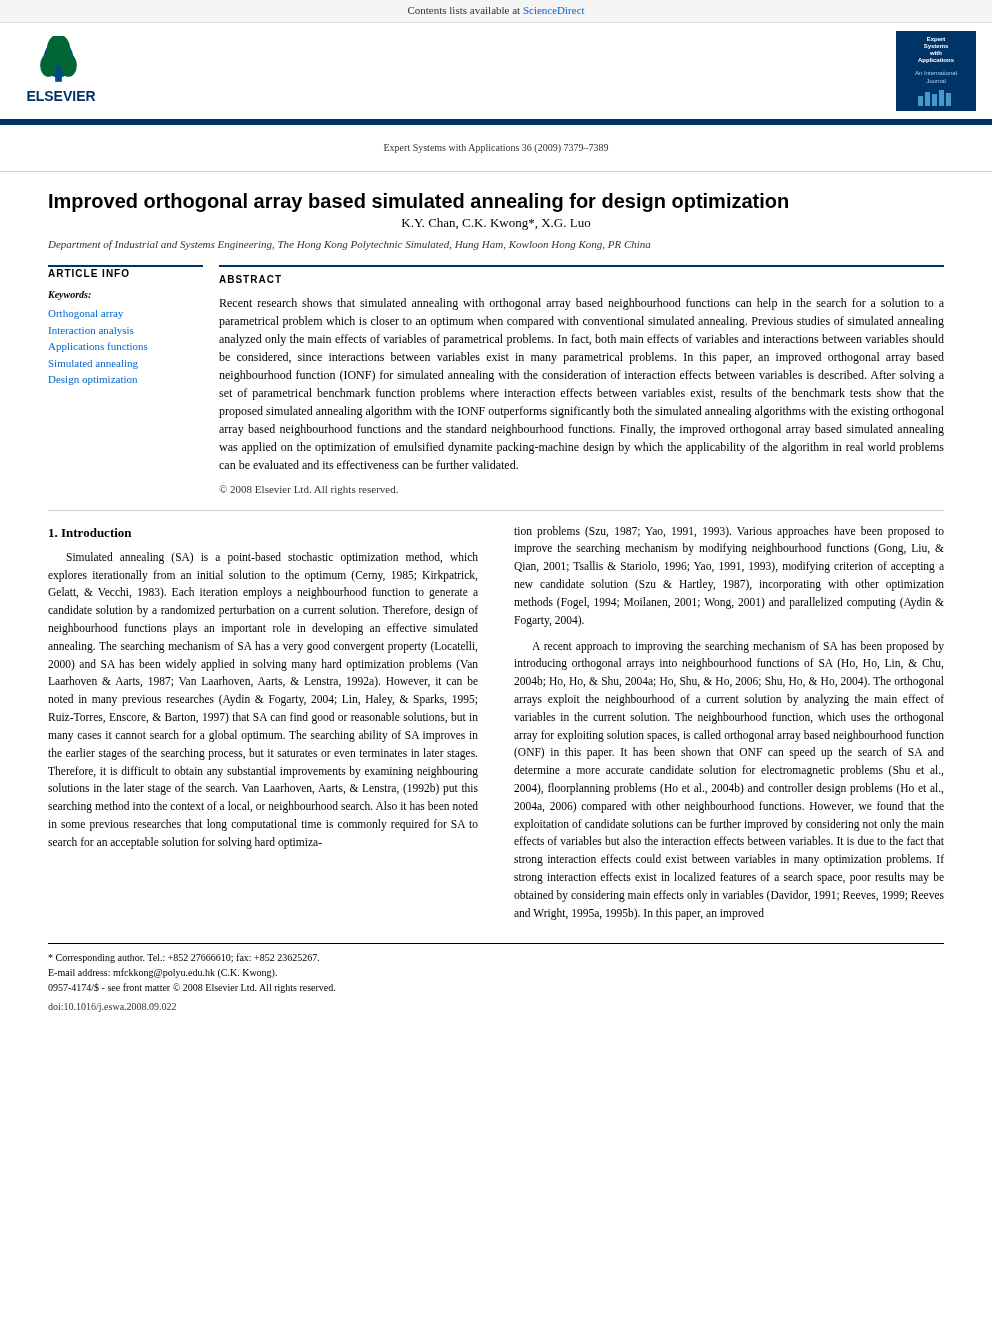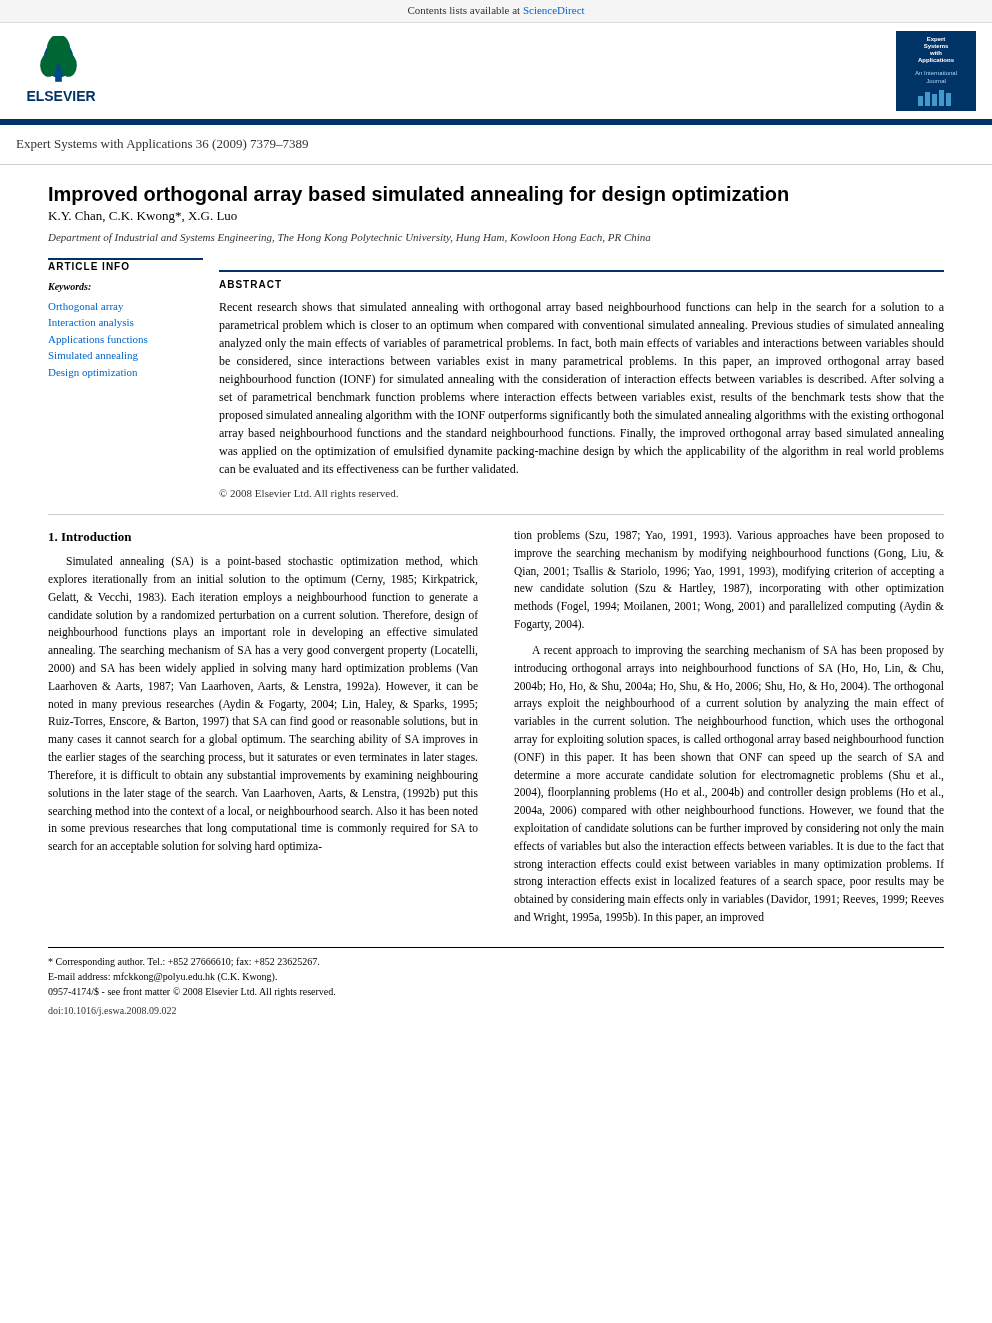--- a/index.html
+++ b/index.html
@@ -84,42 +84,43 @@
       font-size: 6px;
       font-weight: bold;
       line-height: 1.2;
       margin-bottom: 2px;
     }
     .blue-divider {
       height: 4px;
       background: #003366;
     }
     .article-meta-bar {
-      text-align: left;
-      font-size: 13px;
-      color: #333;
-      padding: 10px 16px;
+      text-align: center;
+      font-size: 10px;
+      color: #333;
+      padding: 16px 16px;
       border-bottom: 1px solid #ccc;
     }
     .content-wrapper {
       padding: 16px 48px 16px 48px;
       max-width: 992px;
     }
     .article-title {
       font-size: 20px;
       font-weight: bold;
       color: #000;
       margin-bottom: 0;
       line-height: 1.3;
       font-family: Arial, sans-serif;
     }
     .authors {
       font-size: 13px;
       color: #000;
       margin-bottom: 4px;
+      text-align: center;
     }
     .affiliation {
       font-size: 11px;
       font-style: italic;
       color: #333;
       margin-bottom: 12px;
     }
     .article-body {
       display: flex;
       gap: 16px;
@@ -149,21 +150,20 @@
       font-size: 11px;
       color: #0066cc;
       display: block;
       line-height: 1.5;
       text-decoration: none;
     }
     .abstract-col {
       flex: 1;
       border-top: 2px solid #003366;
       padding-top: 6px;
-      margin-top: 12px;
     }
     .abstract-heading {
       font-size: 10px;
       font-weight: bold;
       letter-spacing: 1px;
       color: #000;
       margin-bottom: 6px;
       font-family: Arial, sans-serif;
     }
     .abstract-text {
@@ -269,21 +269,21 @@
 <div class="article-meta-bar">
   <span>Expert Systems with Applications 36 (2009) 7379–7389</span>
 </div>
 
 <div class="content-wrapper">
 
   <div class="article-title">Improved orthogonal array based simulated annealing for design optimization</div>
 
   <div class="authors">K.Y. Chan, C.K. Kwong*, X.G. Luo</div>
 
-  <div class="affiliation">Department of Industrial and Systems Engineering, The Hong Kong Polytechnic University, Hung Ham, Kowloon Hong Each, PR China</div>
+  <div class="affiliation">Department of Industrial and Systems Engineering, The Hong Kong Polytechnic Simulated, Hung Ham, Kowloon Hong Kong, PR China</div>
 
   <div class="article-body">
 
     <div class="article-info-col">
       <div class="article-info-heading">ARTICLE INFO</div>
       <div class="keywords-section">
         <div class="keywords-label">Keywords:</div>
         <a class="keyword-item">Orthogonal array</a>
         <a class="keyword-item">Interaction analysis</a>
         <a class="keyword-item">Applications functions</a>

